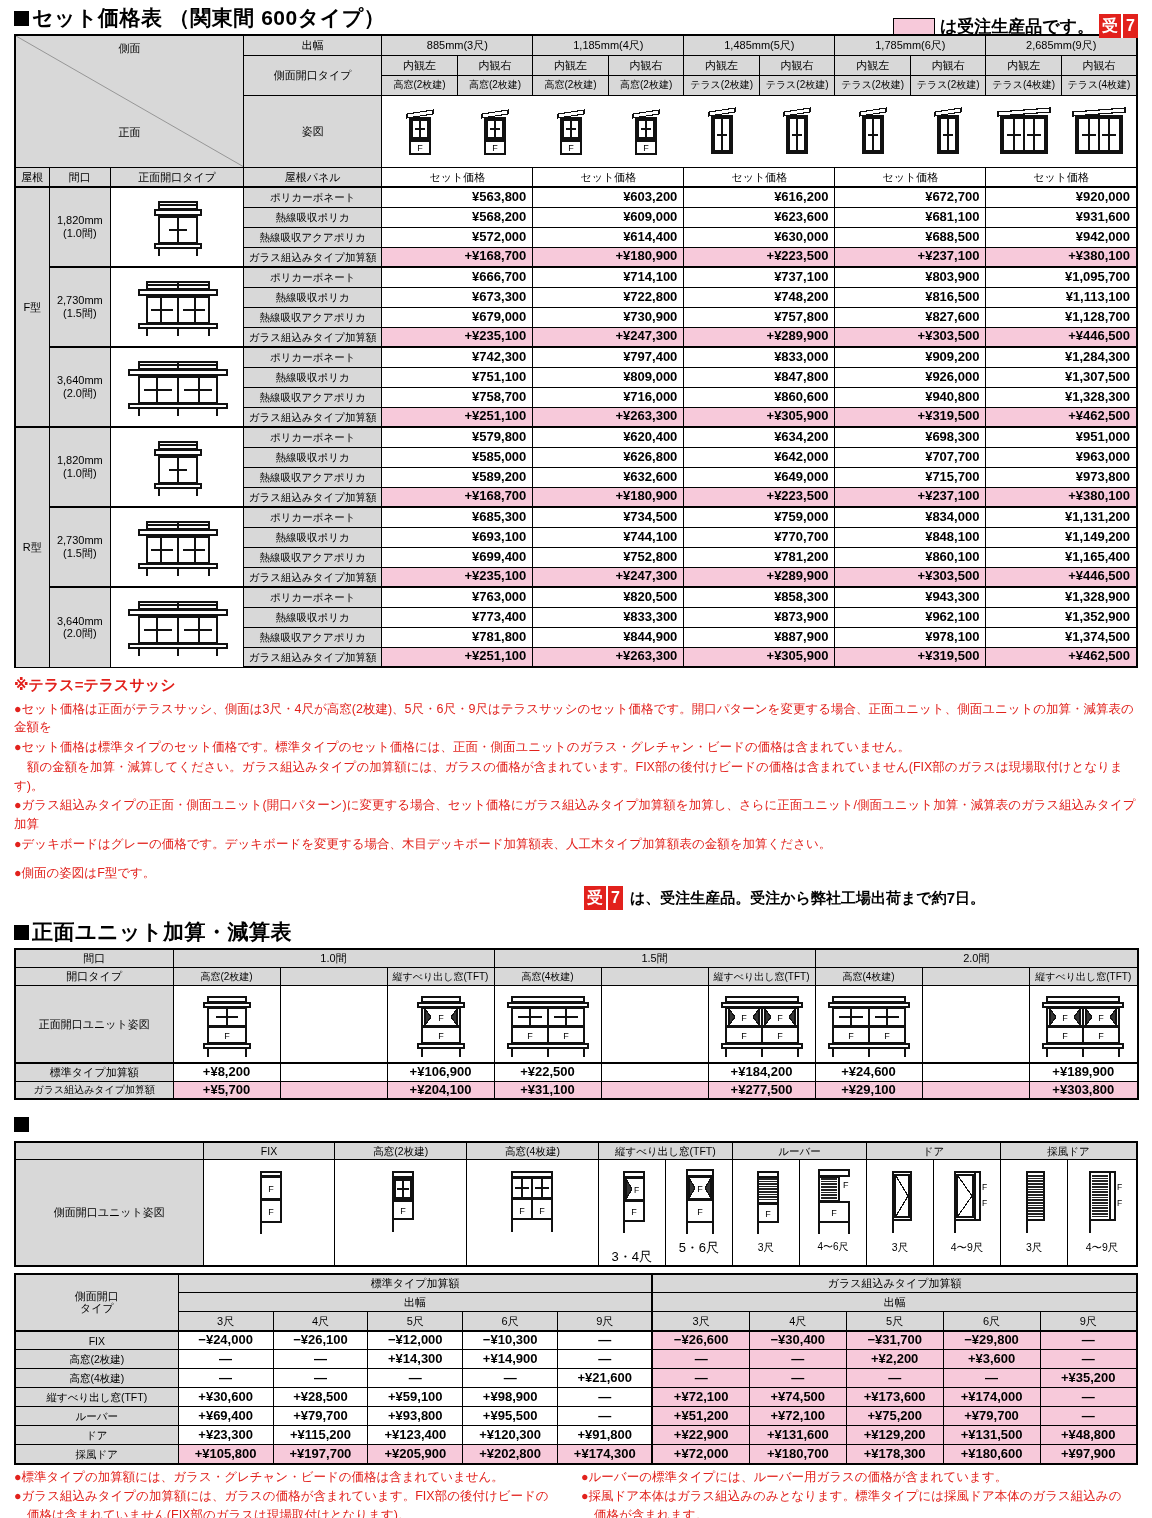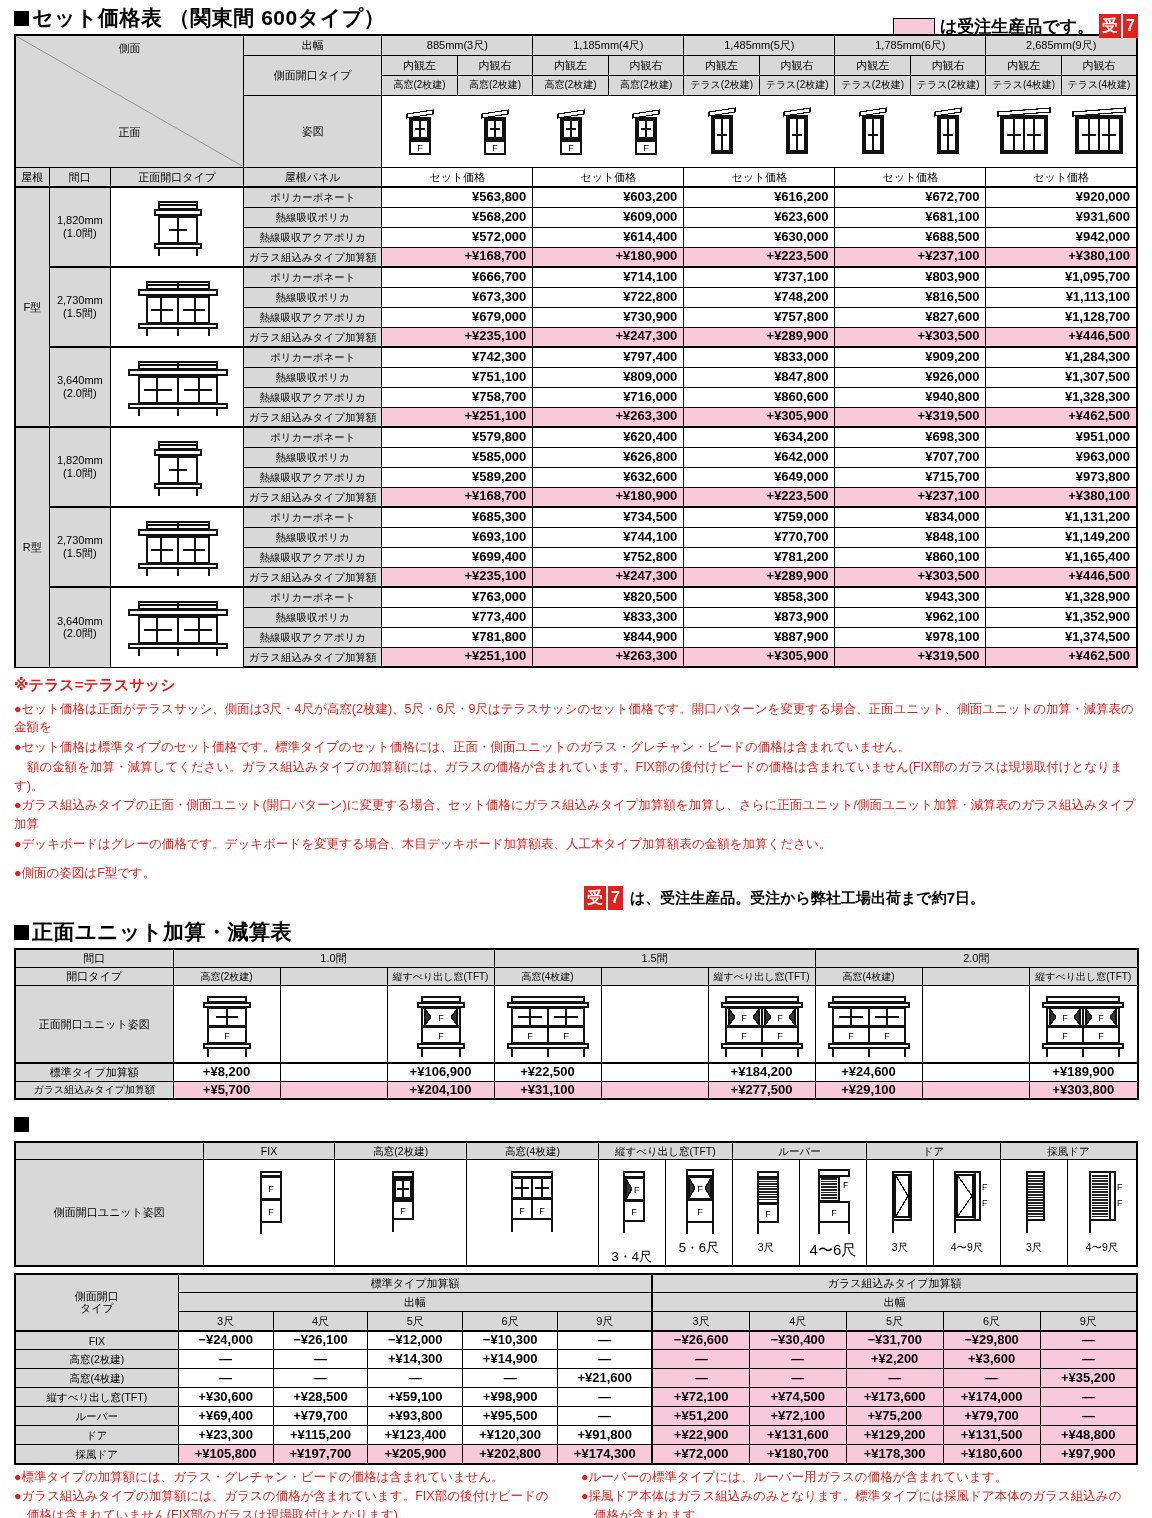--- a/index.html
+++ b/index.html
@@ -908,21 +908,21 @@
               <rect x="10" y="24.8" width="16" height="1.7" fill="#222" stroke="none"></rect>
               <rect x="10" y="27.5" width="16" height="1.7" fill="#222" stroke="none"></rect>
               <rect x="10" y="30.200000000000003" width="16" height="1.7" fill="#222" stroke="none"></rect>
               <rect x="10" y="32.900000000000006" width="16" height="1.7" fill="#222" stroke="none"></rect>
               <text x="32" y="24" font-size="9" fill="#000" stroke="none" font-family="Liberation Sans">F</text>
               <rect x="8" y="38" width="30" height="20" fill="#fff"></rect>
               <text x="23" y="52" font-size="9" fill="#000" stroke="none" text-anchor="middle" font-family="Liberation Sans">F</text>
               <line x1="8" y1="58" x2="8" y2="70"></line>
               <line x1="38" y1="58" x2="38" y2="70"></line>
             </svg>
-            <div style="font-size:15px;margin-top:1px">4〜6尺</div>
+            <div style="font-size:10px;margin-top:1px">4〜6尺</div>
           </td>
           <td class="white b-b-thick" style="vertical-align:top;padding-top:4px;">
             <svg class="fig" width="36" height="76" viewBox="0 0 36 76" style="stroke:#111;fill:none;stroke-width:1.1;shape-rendering:crispEdges">
               <rect x="11" y="8" width="18" height="48" fill="#fff"></rect>
               <rect x="13" y="11" width="14" height="42" fill="#fff"></rect>
               <path d="M14 12 L26 32 L14 52" fill="none"></path>
               <line x1="11" y1="56" x2="11" y2="69"></line>
             </svg>
             <div style="font-size:10.5px;margin-top:1px">3尺</div>
           </td>

